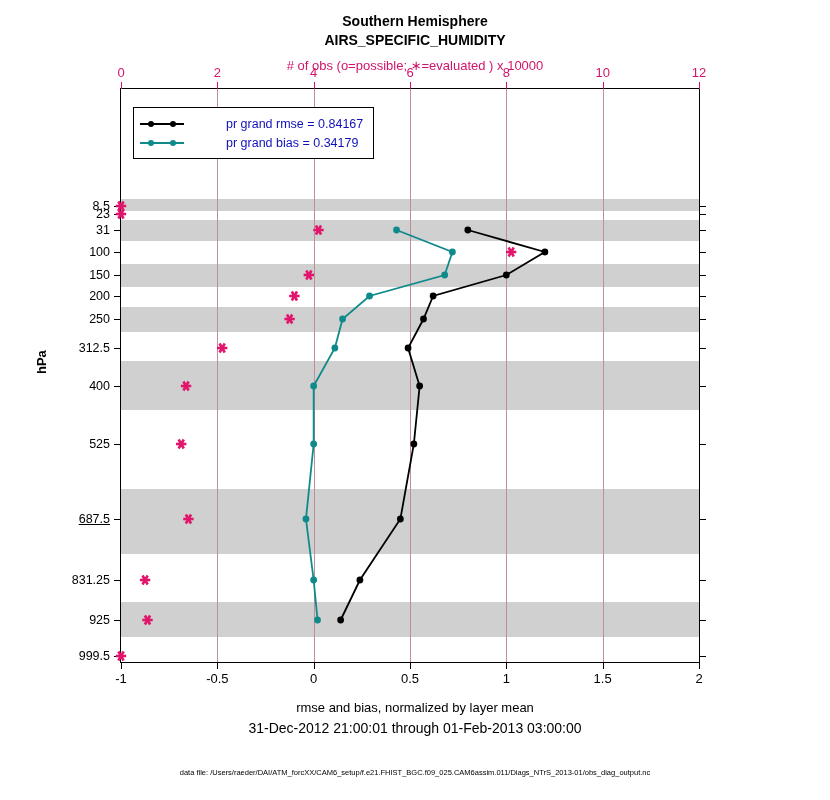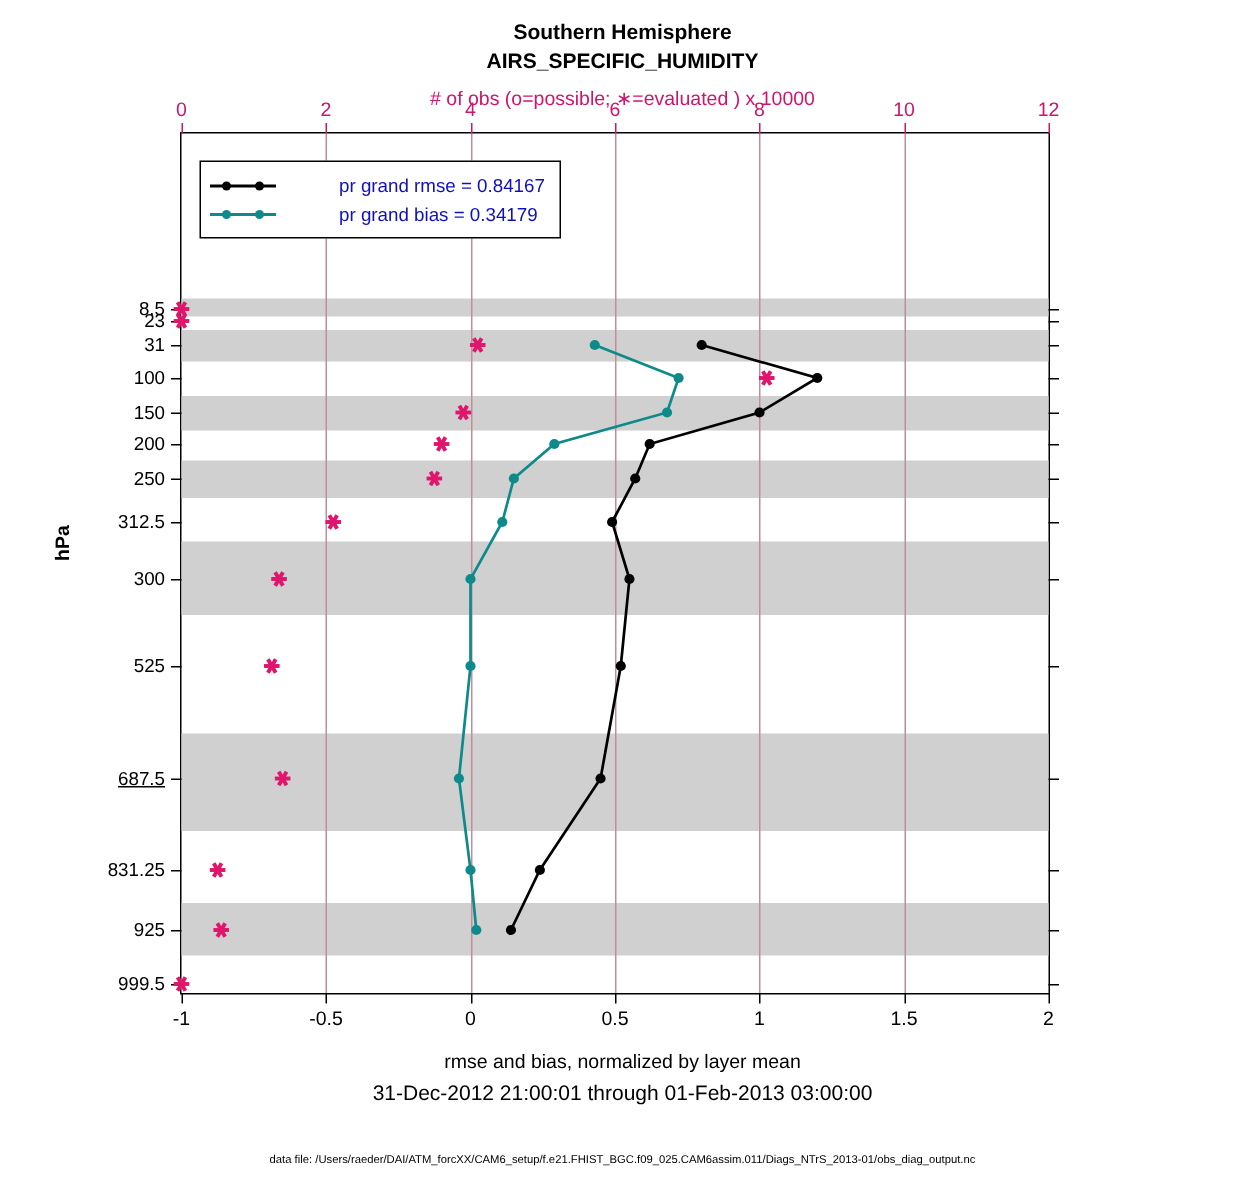--- a/index.html
+++ b/index.html
@@ -120,21 +120,21 @@
       <div class="ytick-r" style="top: 207px;"></div>
       <div class="ylabel-text" style="top: 207px;">200</div>
       <div class="ytick" style="top: 230px;"></div>
       <div class="ytick-r" style="top: 230px;"></div>
       <div class="ylabel-text" style="top: 230px; margin-left: 36px;">250</div>
       <div class="ytick" style="top: 259px;"></div>
       <div class="ytick-r" style="top: 259px;"></div>
       <div class="ylabel-text" style="top: 259px;">312.5</div>
       <div class="ytick" style="top: 297px;"></div>
       <div class="ytick-r" style="top: 297px;"></div>
-      <div class="ylabel-text" style="top: 297px;">300</div>
+      <div class="ylabel-text" style="top: 297px;">400</div>
       <div class="ytick" style="top: 355px;"></div>
       <div class="ytick-r" style="top: 355px;"></div>
       <div class="ylabel-text" style="top: 355px; margin-left: 14px;">525</div>
       <div class="ytick" style="top: 430px;"></div>
       <div class="ytick-r" style="top: 430px;"></div>
       <div class="ylabel-text" style="top: 430px; text-decoration: underline;">687.5</div>
       <div class="ytick" style="top: 491px;"></div>
       <div class="ytick-r" style="top: 491px;"></div>
       <div class="ylabel-text" style="top: 491px;">831.25</div>
       <div class="ytick" style="top: 531px;"></div>

